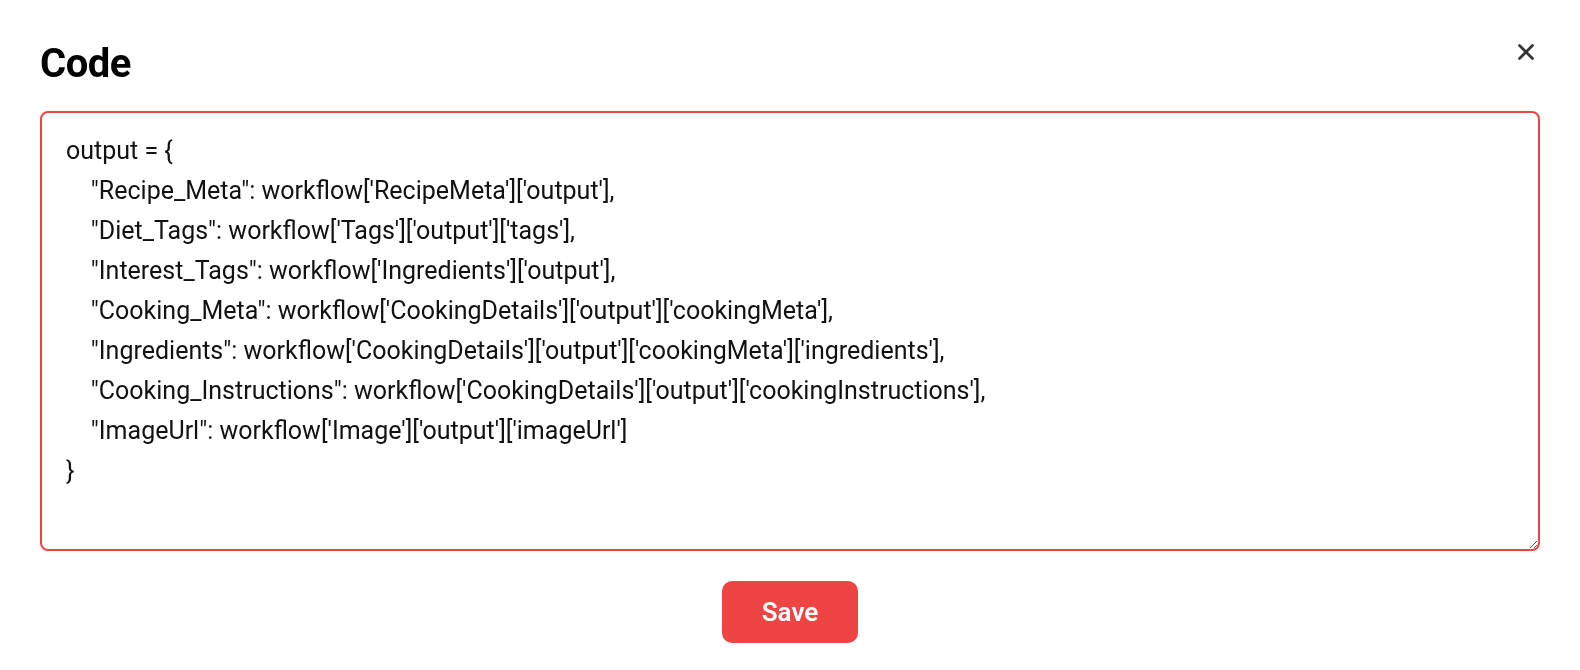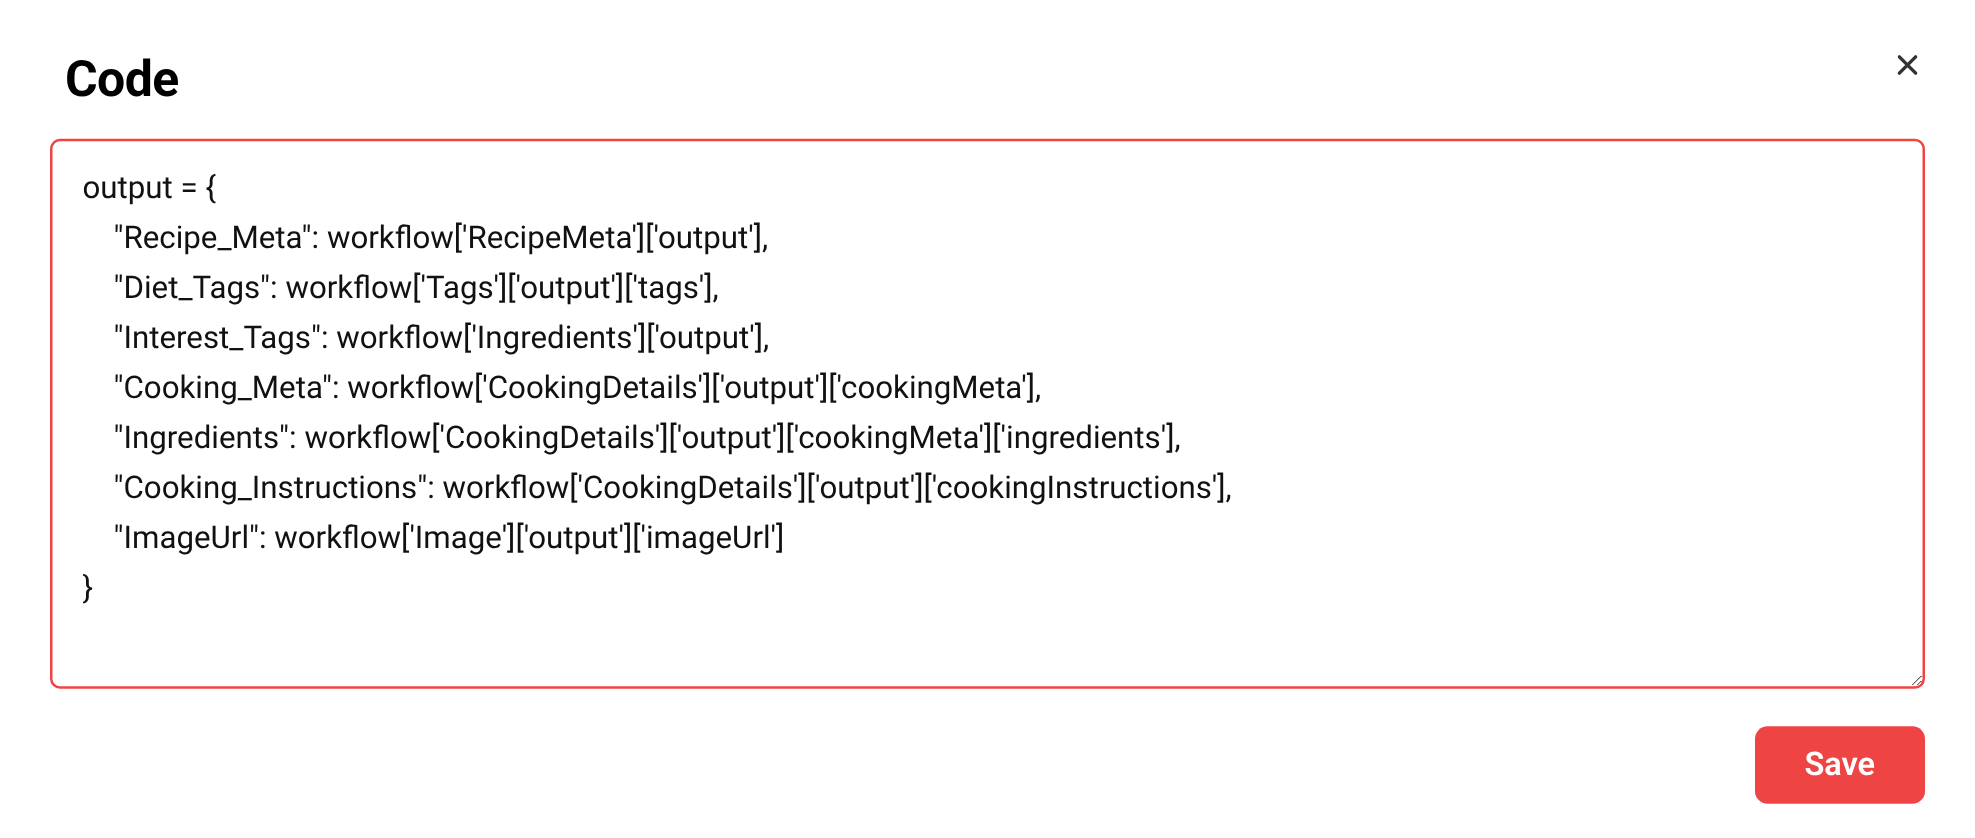--- a/index.html
+++ b/index.html
@@ -22,21 +22,20 @@
       display: flex;
       justify-content: space-between;
       align-items: flex-start;
       margin-bottom: 24px;
     }
     .title {
       font-size: 40px;
       font-weight: 700;
       color: #000000;
       letter-spacing: -0.5px;
-      margin-left: 12px;
     }
     .close-btn {
       position: absolute;
       top: 36px;
       right: 38px;
       width: 32px;
       height: 32px;
       cursor: pointer;
       display: flex;
       align-items: center;
@@ -62,21 +61,21 @@
       line-height: 1.6;
       color: #111111;
       resize: both;
       outline: none;
       white-space: pre;
       overflow: auto;
       tab-size: 4;
     }
     .footer {
       display: flex;
-      justify-content: flex-end;
+      justify-content: center;
       margin-top: 26px;
     }
     .save-btn {
       background: #ef4444;
       color: #ffffff;
       border: none;
       border-radius: 10px;
       padding: 16px 40px;
       font-size: 26px;
       font-weight: 600;

